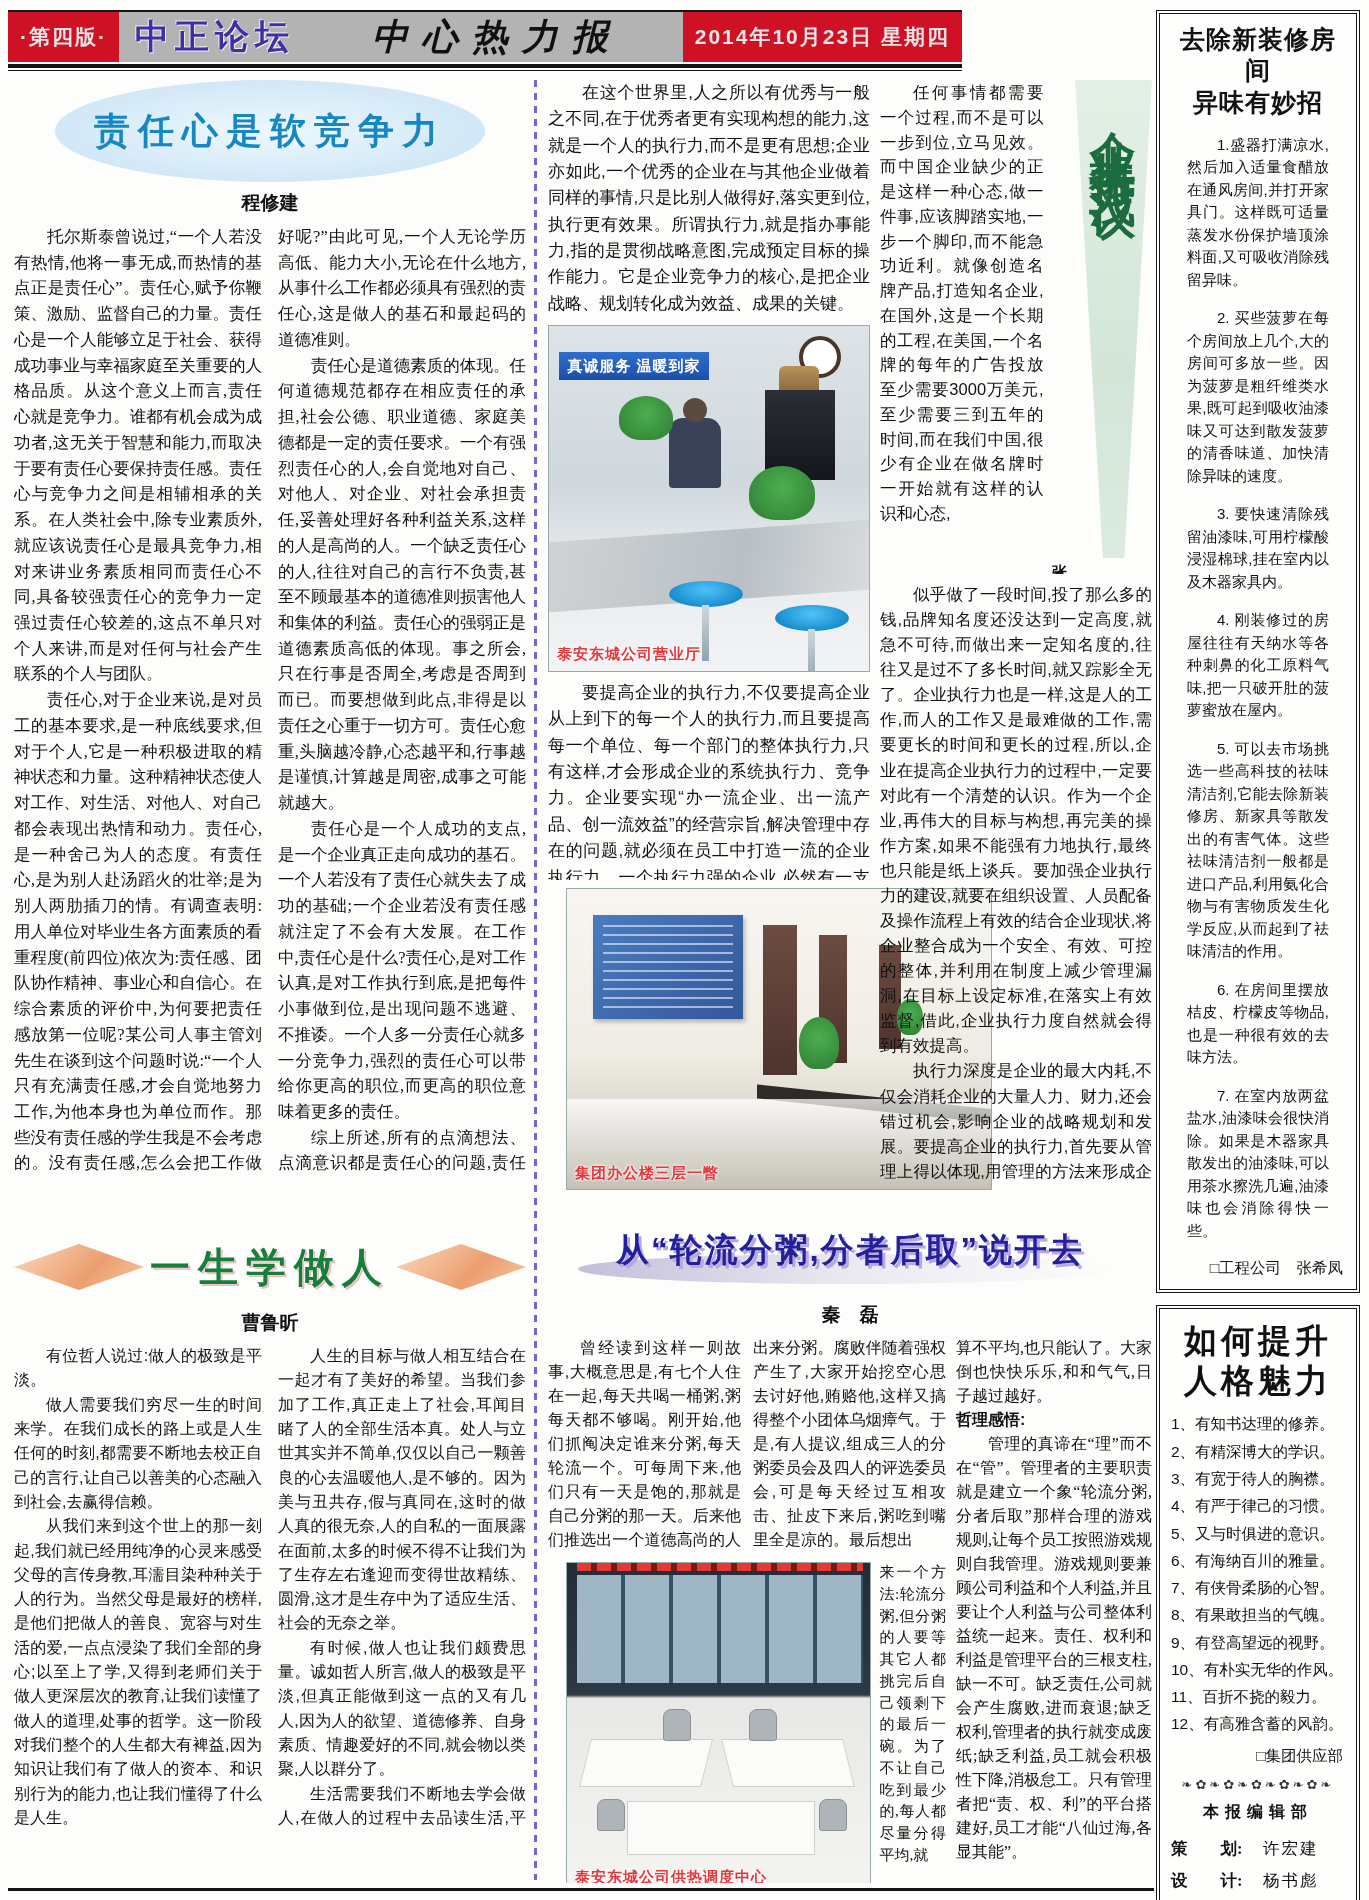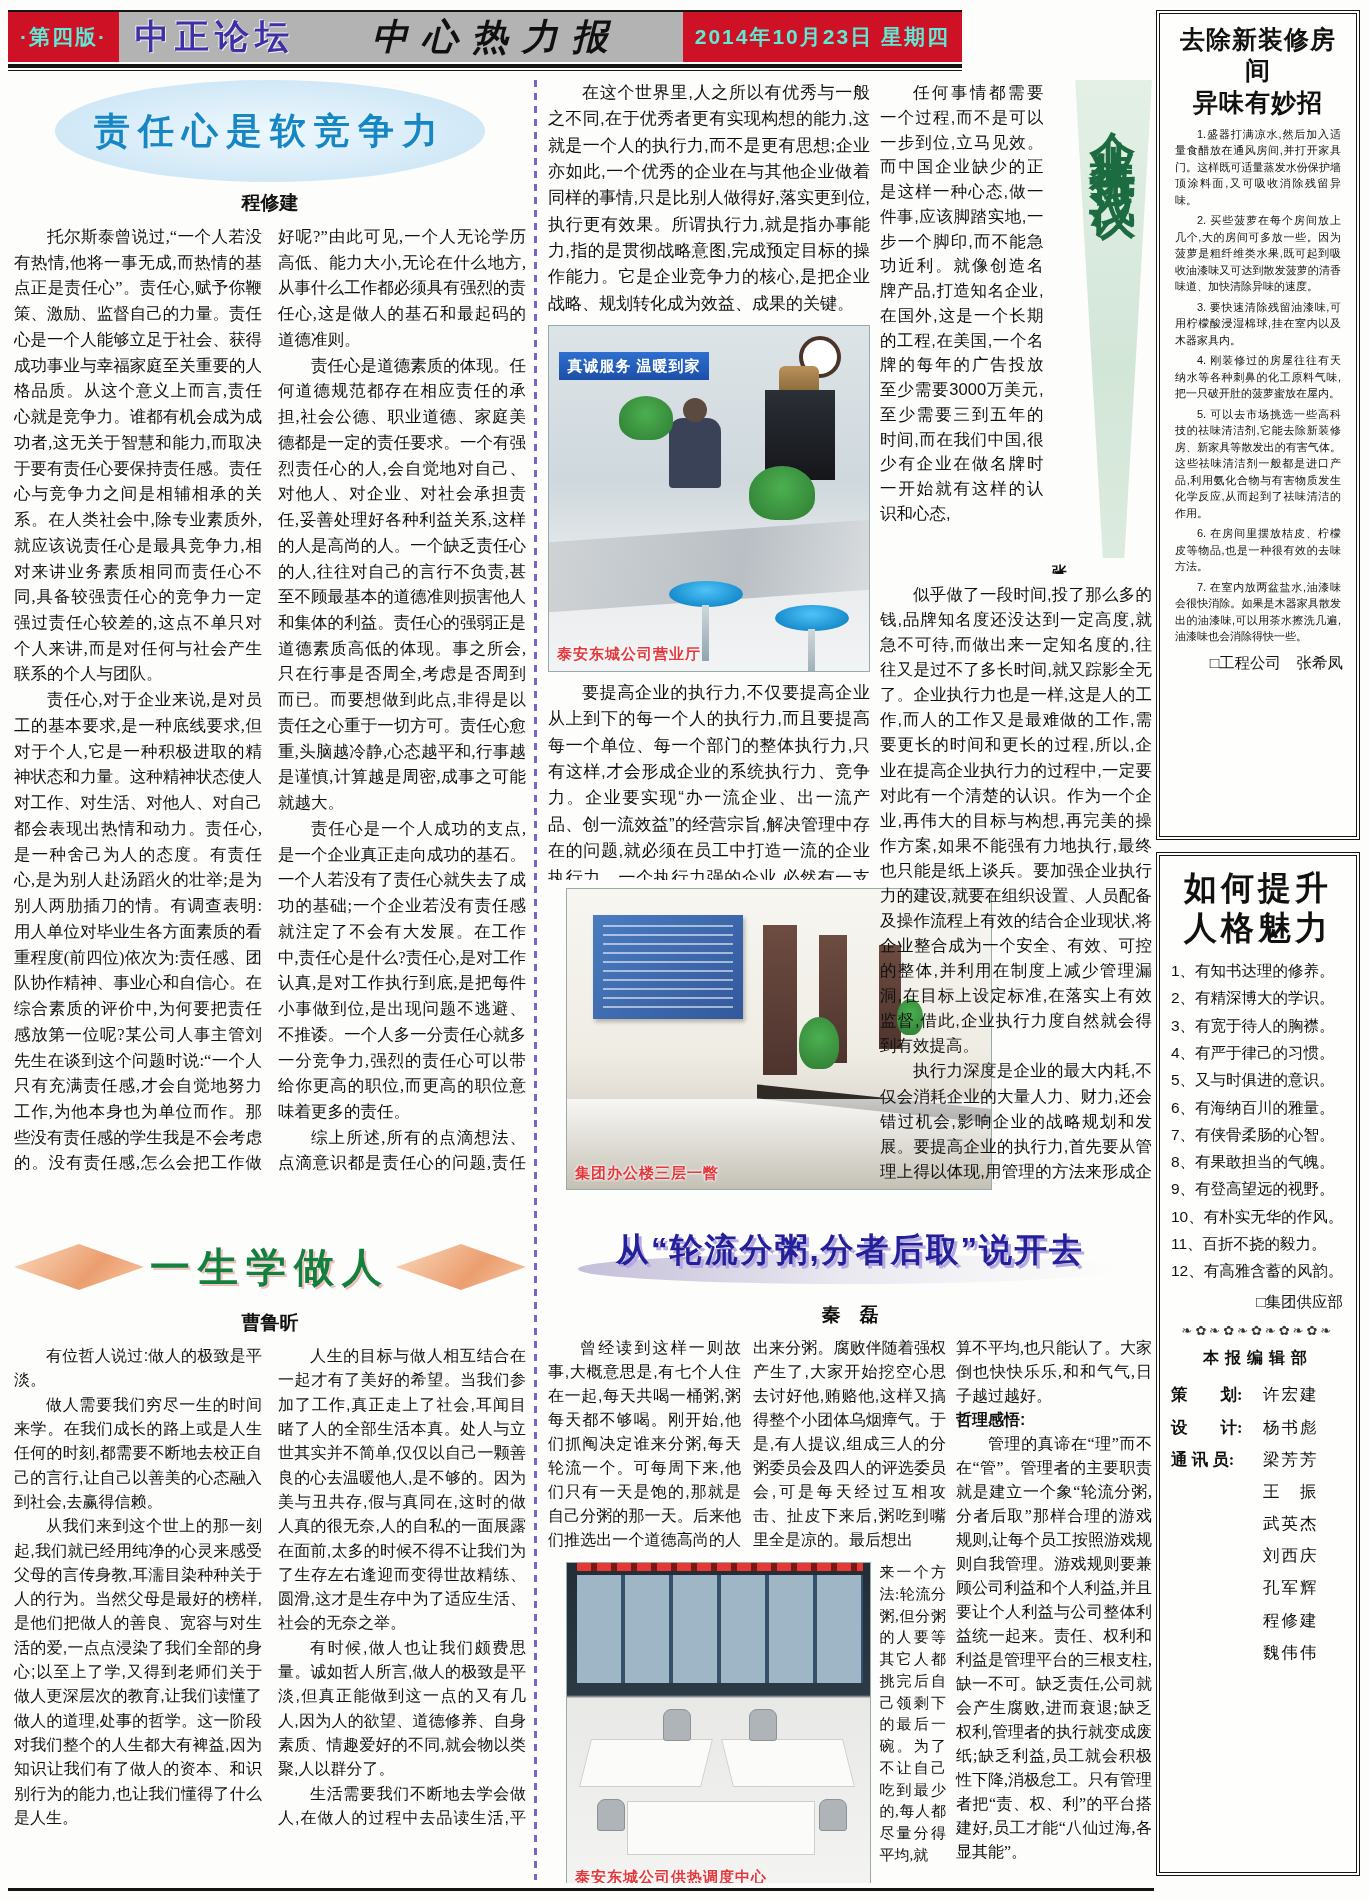--- a/index.html
+++ b/index.html
@@ -5,21 +5,21 @@
 <style>
   html,body{margin:0;padding:0;background:#888;}
   #page{position:relative;width:1369px;height:1900px;background:#fdfdfb;margin:0 auto;overflow:hidden;
         font-family:"Liberation Sans","DejaVu Sans",sans-serif;color:#111;}
   .abs{position:absolute;}
   
   #header{left:8px;top:10px;width:954px;height:50px;background:#b3b3b3;border-top:2px solid #151515;
           display:flex;align-items:stretch;}
   #header-rule{left:8px;top:64px;width:954px;height:4px;background:#151515;}
   #header-rule2{left:8px;top:70px;width:954px;height:1px;background:#151515;}
-  .red-badge{background:#cf1126;color:#5eead4;display:flex;align-items:center;padding:0 12px;
+  .red-badge{background:#cf1126;color:#e5e5e5;display:flex;align-items:center;padding:0 12px;
              font-weight:bold;font-size:21px;letter-spacing:2px;white-space:nowrap;}
   .forum{display:flex;align-items:center;padding:0 16px;font-size:34px;font-weight:900;color:#3f2fa6;
          letter-spacing:6px;text-shadow:1px 1px 0 #eee,-1px -1px 0 #eee;}
   .masthead{flex:1;display:flex;align-items:center;justify-content:center;
             font-family:"Liberation Serif","DejaVu Serif",serif;font-style:italic;font-weight:900;
             font-size:36px;letter-spacing:14px;color:#101010;}
   
   .byline{text-align:center;font-weight:bold;font-size:19px;margin:8px 0;}
   .kai{font-family:"Liberation Serif","DejaVu Serif",serif;}
   .song{font-family:"Liberation Sans","DejaVu Sans",sans-serif;}
@@ -77,21 +77,21 @@
       background:repeating-linear-gradient(90deg,#9fb6c6 0 44px,#35506a 44px 48px),
                  repeating-linear-gradient(180deg,rgba(255,255,255,.25) 0 24px,rgba(0,0,0,.35) 24px 27px);}
   .led{position:absolute;left:10px;top:0;width:286px;height:8px;background:repeating-linear-gradient(90deg,#e53935 0 14px,#7a1815 14px 20px);}
   .desk{position:absolute;background:#fbfbf9;border:1px solid #cfcfc9;}
   .chair{position:absolute;width:26px;height:30px;background:#aeb4b8;border-radius:8px 8px 3px 3px;border:1px solid #8d9296;}
   
   #sidebar{left:1156px;top:10px;width:204px;}
   .sbox{border:4px double #151515;padding:8px 11px;background:#fefefc;margin-bottom:12px;}
   .sb-title{text-align:center;font-family:"Liberation Serif","DejaVu Serif",serif;font-weight:900;
             font-size:25px;line-height:1.25;letter-spacing:1px;margin:2px 0 8px;}
-  .tips p{margin:4px;text-indent:2em;text-align:justify;font-size:11px;line-height:1.5;}
+  .tips p{margin:16px;text-indent:2em;text-align:justify;font-size:15px;line-height:1.5;}
   .sig{text-align:right;font-size:15.5px;margin:8px 2px 2px;font-family:"Liberation Serif","DejaVu Serif",serif;}
   .charm-title{text-align:center;font-weight:900;font-size:33px;line-height:1.2;letter-spacing:4px;margin:4px 0 10px;}
   .charm p{margin:0;font-size:15.5px;line-height:1.76;}
   .flower{ text-align:center;font-size:13px;letter-spacing:3px;color:#333;margin:10px 0;}
   .ed-title{text-align:center;font-family:"Liberation Serif","DejaVu Serif",serif;font-weight:900;
             font-size:16px;letter-spacing:6px;margin:4px 0 10px;}
   .kv-row{display:flex;font-family:"Liberation Serif","DejaVu Serif",serif;font-size:16.5px;line-height:1.95;}
   .kv-label{width:92px;font-weight:bold;white-space:pre;}
   .kv-val{flex:1;letter-spacing:2px;}
   

